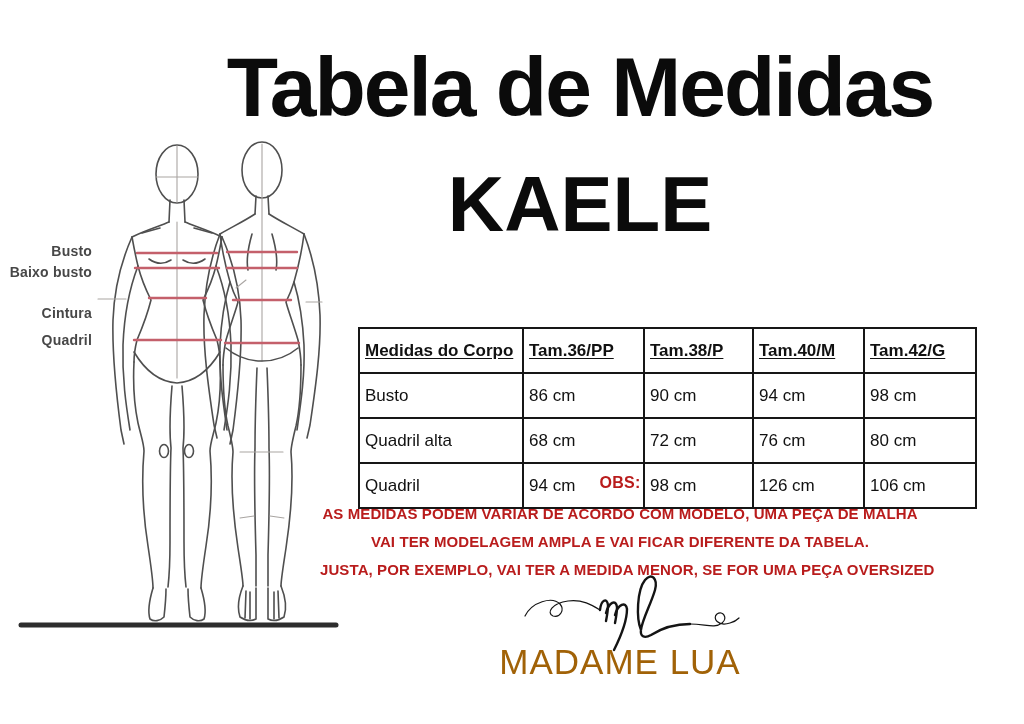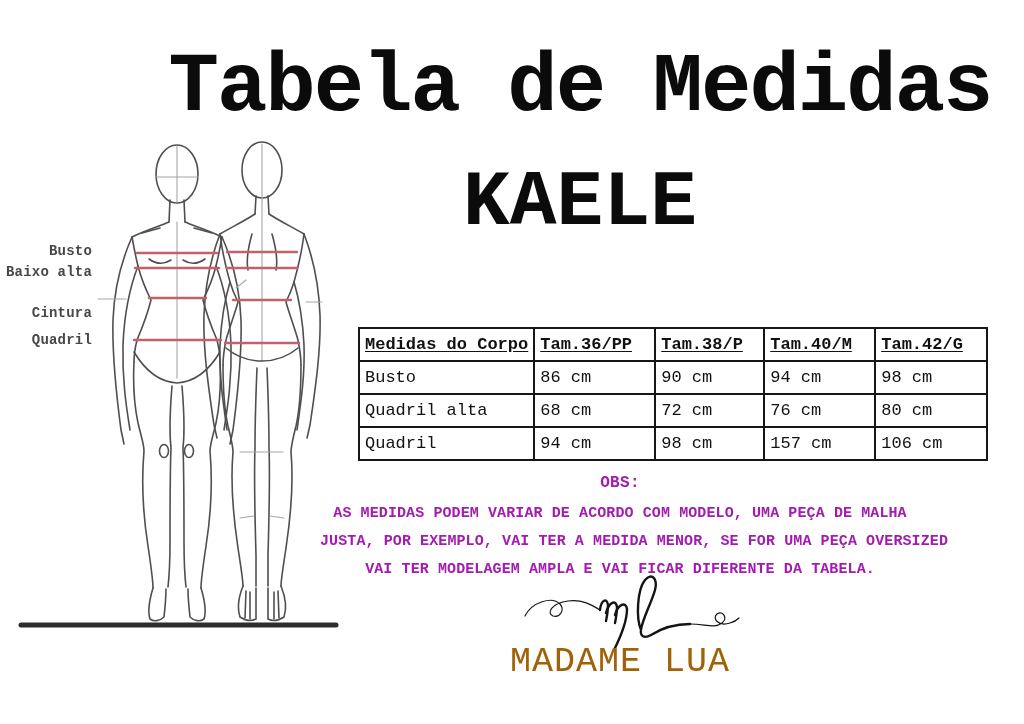--- a/index.html
+++ b/index.html
@@ -1,44 +1,44 @@
 <!DOCTYPE html>
 <html><head>
 <meta charset="utf-8">
 <style>
   html,body{margin:0;padding:0;background:#ffffff;}
   .page{
     position:relative;width:1024px;height:724px;background:#ffffff;overflow:hidden;
-    font-family:Liberation Mono, monospace;color:#111;
+    font-family:Liberation Sans, sans-serif;color:#111;
   }
   
   .header{position:absolute;left:120px;top:44px;width:920px;text-align:center;}
   .title{font-size:84px;font-weight:800;letter-spacing:-2px;line-height:1.04;color:#0b0b0b;white-space:nowrap;}
   .subtitle{font-size:78px;font-weight:800;letter-spacing:0;margin-top:28px;color:#0b0b0b;}
   
   .croquis{position:absolute;left:0;top:130px;width:345px;height:530px;}
   .croquis path,.croquis line,.croquis ellipse{fill:none;stroke:#4f4f4f;stroke-width:1.6;stroke-linecap:round;stroke-linejoin:round;}
   .croquis .red{stroke:#c4606b;stroke-width:2.4;}
   .croquis .faint{stroke:#a9a5a2;stroke-width:1.1;}
   .croquis .ground{stroke:#2d2d2d;stroke-width:5;}
   .fig-label{position:absolute;left:0;width:92px;text-align:right;font-size:14px;font-weight:700;color:#474747;letter-spacing:0.2px;}
   .label-busto{top:243px;}
   .label-baixo-busto{top:264px;}
   .label-cintura{top:289px;margin-top:16px;}
   .label-quadril{top:332px;}
   
   .size-table{position:absolute;left:358px;top:327px;border-collapse:collapse;table-layout:fixed;background:#fff;}
   .size-table th,.size-table td{
-    border:2px solid #161616;height:23px;padding:4px 5px;font-size:17px;line-height:23px;
+    border:2px solid #161616;height:23px;padding:10px 5px;font-size:17px;line-height:23px;
     white-space:nowrap;overflow:hidden;
   }
   .size-table th{font-weight:700;text-decoration:underline;text-underline-offset:2px;text-align:left;}
   .size-table th.c,.size-table td.c{text-align:left;}
   
-  .note{position:absolute;left:320px;top:474px;width:600px;text-align:center;color:#a21caf;}
+  .note{position:absolute;left:320px;top:474px;width:600px;text-align:center;color:#b91c1c;}
   .note-heading{font-size:16px;font-weight:700;margin-bottom:8px;letter-spacing:0.3px;}
   .note-line{font-size:15px;font-weight:600;line-height:28px;letter-spacing:0.1px;white-space:nowrap;}
   
   .logo{position:absolute;left:470px;top:568px;width:300px;height:125px;}
   .monogram{position:absolute;left:20px;top:4px;width:260px;height:80px;}
   .monogram path{fill:none;stroke:#141414;stroke-linecap:round;stroke-linejoin:round;}
   .monogram .thick{stroke-width:2.4;}
   .monogram .thin{stroke-width:1.2;}
   .brand-name{position:absolute;left:0;top:74px;width:300px;text-align:center;font-size:35px;font-weight:400;letter-spacing:1px;color:#a16207;white-space:nowrap;}
 </style>
@@ -46,21 +46,21 @@
 <body>
 
 <div class="page">
 
   <div class="header">
     <div class="title">Tabela de Medidas</div>
     <div class="subtitle">KAELE</div>
   </div>
 
   <div class="fig-label label-busto">Busto</div>
-  <div class="fig-label label-baixo-busto">Baixo alta</div>
+  <div class="fig-label label-baixo-busto">Baixo busto</div>
   <div class="fig-label label-cintura">Cintura</div>
   <div class="fig-label label-quadril">Quadril</div>
 
   <svg class="croquis" viewBox="0 0 345 530">
 
     <g>
       <ellipse cx="177" cy="44" rx="21" ry="29"></ellipse>
       <line x1="156" y1="47" x2="198" y2="47" class="faint"></line>
       <line x1="177" y1="16" x2="177" y2="72" class="faint"></line>
       <path d="M170,70 L169,92 M184,70 L185,92"></path>
@@ -163,31 +163,31 @@
       <td>Quadril alta</td>
       <td class="c">68 cm</td>
       <td class="c">72 cm</td>
       <td class="c">76 cm</td>
       <td class="c">80 cm</td>
     </tr>
     <tr>
       <td>Quadril</td>
       <td class="c">94 cm</td>
       <td class="c">98 cm</td>
-      <td class="c">157 cm</td>
+      <td class="c">126 cm</td>
       <td class="c">106 cm</td>
     </tr>
   </tbody>
     </table>
 
   <div class="note">
     <div class="note-heading">OBS:</div>
     <div class="note-line">AS MEDIDAS PODEM VARIAR DE ACORDO COM MODELO, UMA PEÇA DE MALHA</div>
+    <div class="note-line">VAI TER MODELAGEM AMPLA E VAI FICAR DIFERENTE DA TABELA.</div>
     <div class="note-line">JUSTA, POR EXEMPLO, VAI TER A MEDIDA MENOR, SE FOR UMA PEÇA OVERSIZED</div>
-    <div class="note-line">VAI TER MODELAGEM AMPLA E VAI FICAR DIFERENTE DA TABELA.</div>
   </div>
 
   <div class="logo">
     <svg class="monogram" viewBox="0 0 260 80">
       <path class="thin" d="M35,44 C42,30 62,24 70,32 C75,38 70,46 63,44 C56,41 62,31 78,29 C92,27 102,33 110,38"></path>
       <path class="thick" d="M110,38 C111,28 117,25 118,33 C118,38 117,44 116,49"></path>
       <path class="thick" d="M116,41 C119,30 126,27 127,35 C127,40 126,46 125,51"></path>
       <path class="thick" d="M125,43 C128,32 136,29 137,37 C137,48 132,62 124,78"></path>
       <path class="thick" d="M151,58 C146,46 147,18 155,8 C162,0 168,7 165,18 C161,32 152,48 151,58 C150,64 154,67 161,63 C172,56 186,52 200,52"></path>
       <path class="thin" d="M200,52 C216,52 224,57 232,51 C238,46 233,38 227,42 C222,46 228,55 240,51 C244,50 247,48 249,46"></path>

